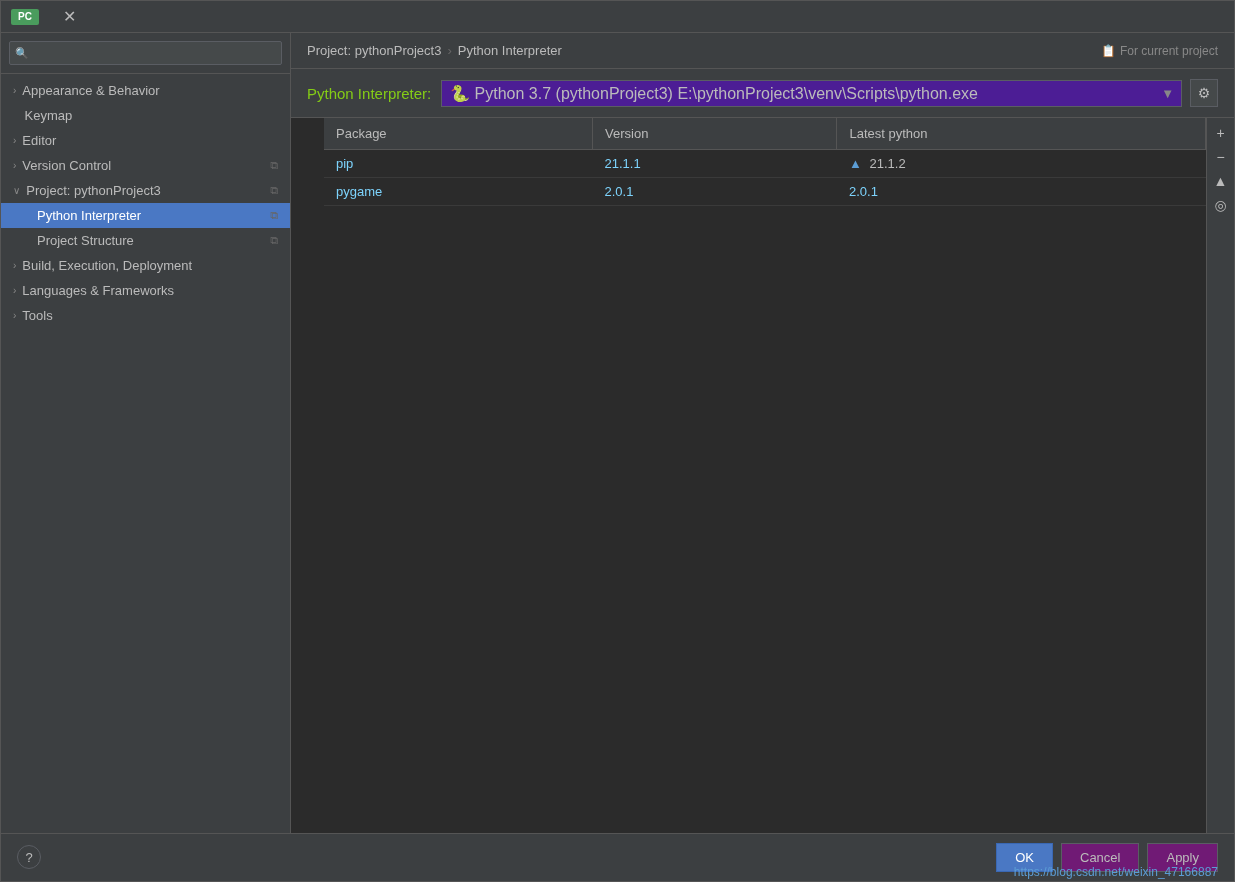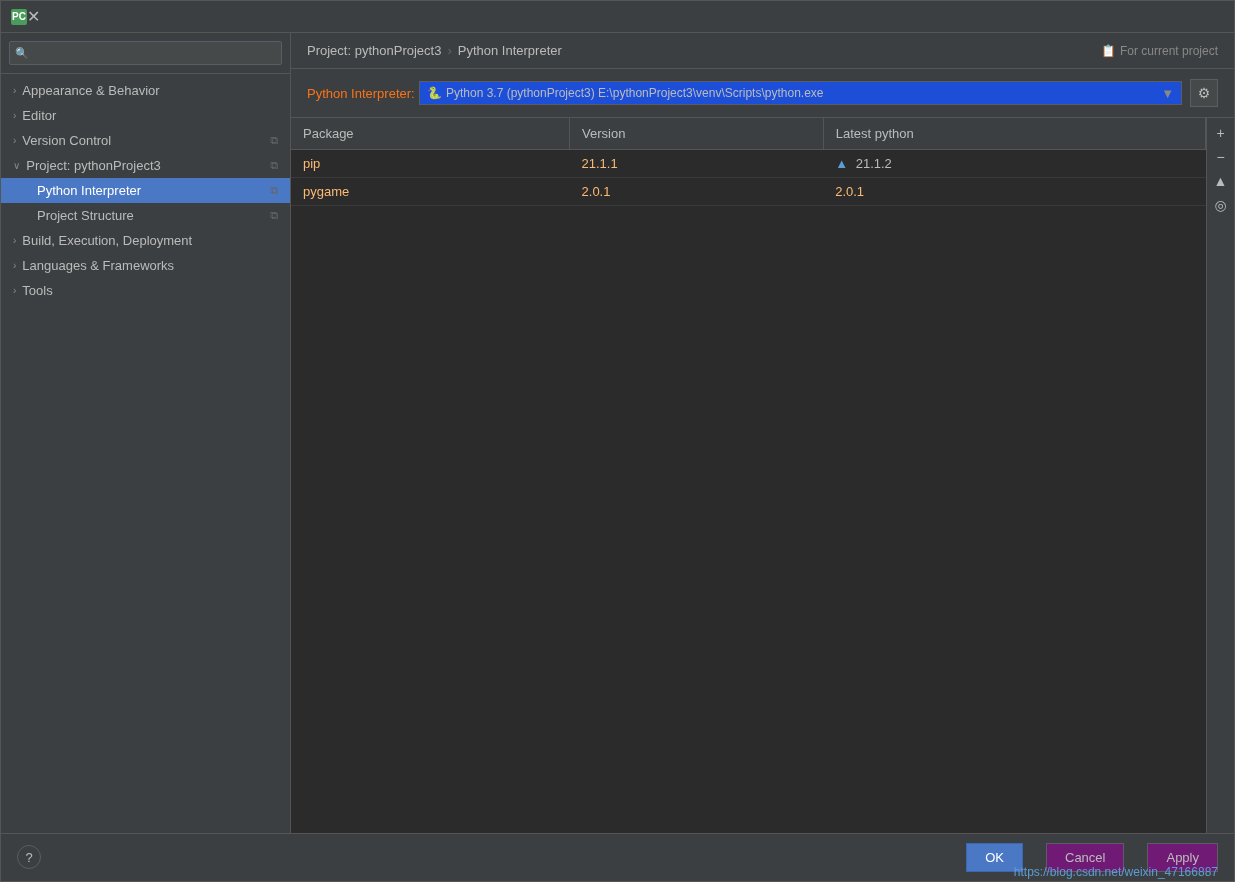--- a/index.html
+++ b/index.html
@@ -25,25 +25,25 @@
     .title-bar {
       background: #3c3f41;
       height: 32px;
       display: flex;
       align-items: center;
       padding: 0 10px;
       border-bottom: 1px solid #555;
       flex-shrink: 0;
     }
     .title-bar-icon {
-      width: 16px;
+      width: 28px;
       height: 16px;
       background: #4a9c5d;
       border-radius: 2px;
-      margin-right: 0;
+      margin-right: 24px;
       font-size: 10px;
       display: flex;
       align-items: center;
       justify-content: center;
       color: white;
       font-weight: bold;
     }
     .title-bar-title {
       color: #bbbbbb;
       font-size: 13px;
@@ -161,36 +161,36 @@
     }
     .interpreter-bar {
       display: flex;
       align-items: center;
       padding: 10px 16px;
       background: #3c3f41;
       border-bottom: 1px solid #555;
       flex-shrink: 0;
     }
     .interpreter-label {
-      color: #f97316;
-      font-size: 13px;
-      margin-right: 4px;
+      color: #84cc16;
+      font-size: 15px;
+      margin-right: 10px;
       white-space: nowrap;
     }
     .interpreter-select-wrapper {
       flex: 1;
       position: relative;
     }
     .interpreter-select {
       width: 100%;
-      background: #1d4ed8;
+      background: #4c1d95;
       border: 1px solid #5a5d63;
       color: #bbbbbb;
       padding: 4px 28px 4px 8px;
-      font-size: 12px;
+      font-size: 16px;
       appearance: none;
       outline: none;
       cursor: pointer;
     }
     .interpreter-dropdown-arrow {
       position: absolute;
       right: 8px;
       top: 50%;
       transform: translateY(-50%);
       color: #888;
@@ -206,20 +206,21 @@
       cursor: pointer;
       display: flex;
       align-items: center;
       justify-content: center;
       font-size: 14px;
     }
     .packages-area {
       flex: 1;
       display: flex;
       overflow: hidden;
+      padding-left: 33px;
     }
     .packages-table-wrapper {
       flex: 1;
       overflow: auto;
     }
     .packages-table {
       width: 100%;
       border-collapse: collapse;
     }
     .packages-table thead tr {
@@ -233,21 +234,21 @@
       font-weight: normal;
       font-size: 13px;
       border-right: 1px solid #555;
     }
     .packages-table tbody tr {
       border-bottom: 1px solid #3a3a3a;
     }
     .packages-table tbody td {
       padding: 6px 12px;
       font-size: 13px;
-      color: #fdba74;
+      color: #7dd3fc;
     }
     .packages-table tbody td.upgrade {
       color: #bbbbbb;
     }
     .upgrade-arrow {
       color: #5c9dd5;
       margin-right: 4px;
     }
     .sidebar-buttons {
       width: 28px;
@@ -272,21 +273,21 @@
       font-size: 14px;
     }
     .footer {
       height: 48px;
       background: #3c3f41;
       border-top: 1px solid #555;
       display: flex;
       align-items: center;
       justify-content: flex-end;
       padding: 0 16px;
-      gap: 23px;
+      gap: 8px;
       flex-shrink: 0;
     }
     .btn {
       padding: 6px 18px;
       font-size: 13px;
       cursor: pointer;
       border: 1px solid #5a5d63;
       background: #701a75;
       color: #bbbbbb;
     }
@@ -341,20 +342,24 @@
           <input type="text" class="search-input" placeholder="" style="">
         </div>
       </div>
       <div class="nav-tree">
 
         <div class="nav-item">
           <span class="chevron">›</span>
           <span>Appearance &amp; Behavior</span>
         </div>
 
+        <div class="nav-item">
+          <span class="chevron">&nbsp;&nbsp;</span>
+          <span>Keymap</span>
+        </div>
 
         <div class="nav-item">
           <span class="chevron">›</span>
           <span>Editor</span>
         </div>
 
 
         <div class="nav-item">
           <span class="chevron">›</span>
           <span>Version Control</span>

